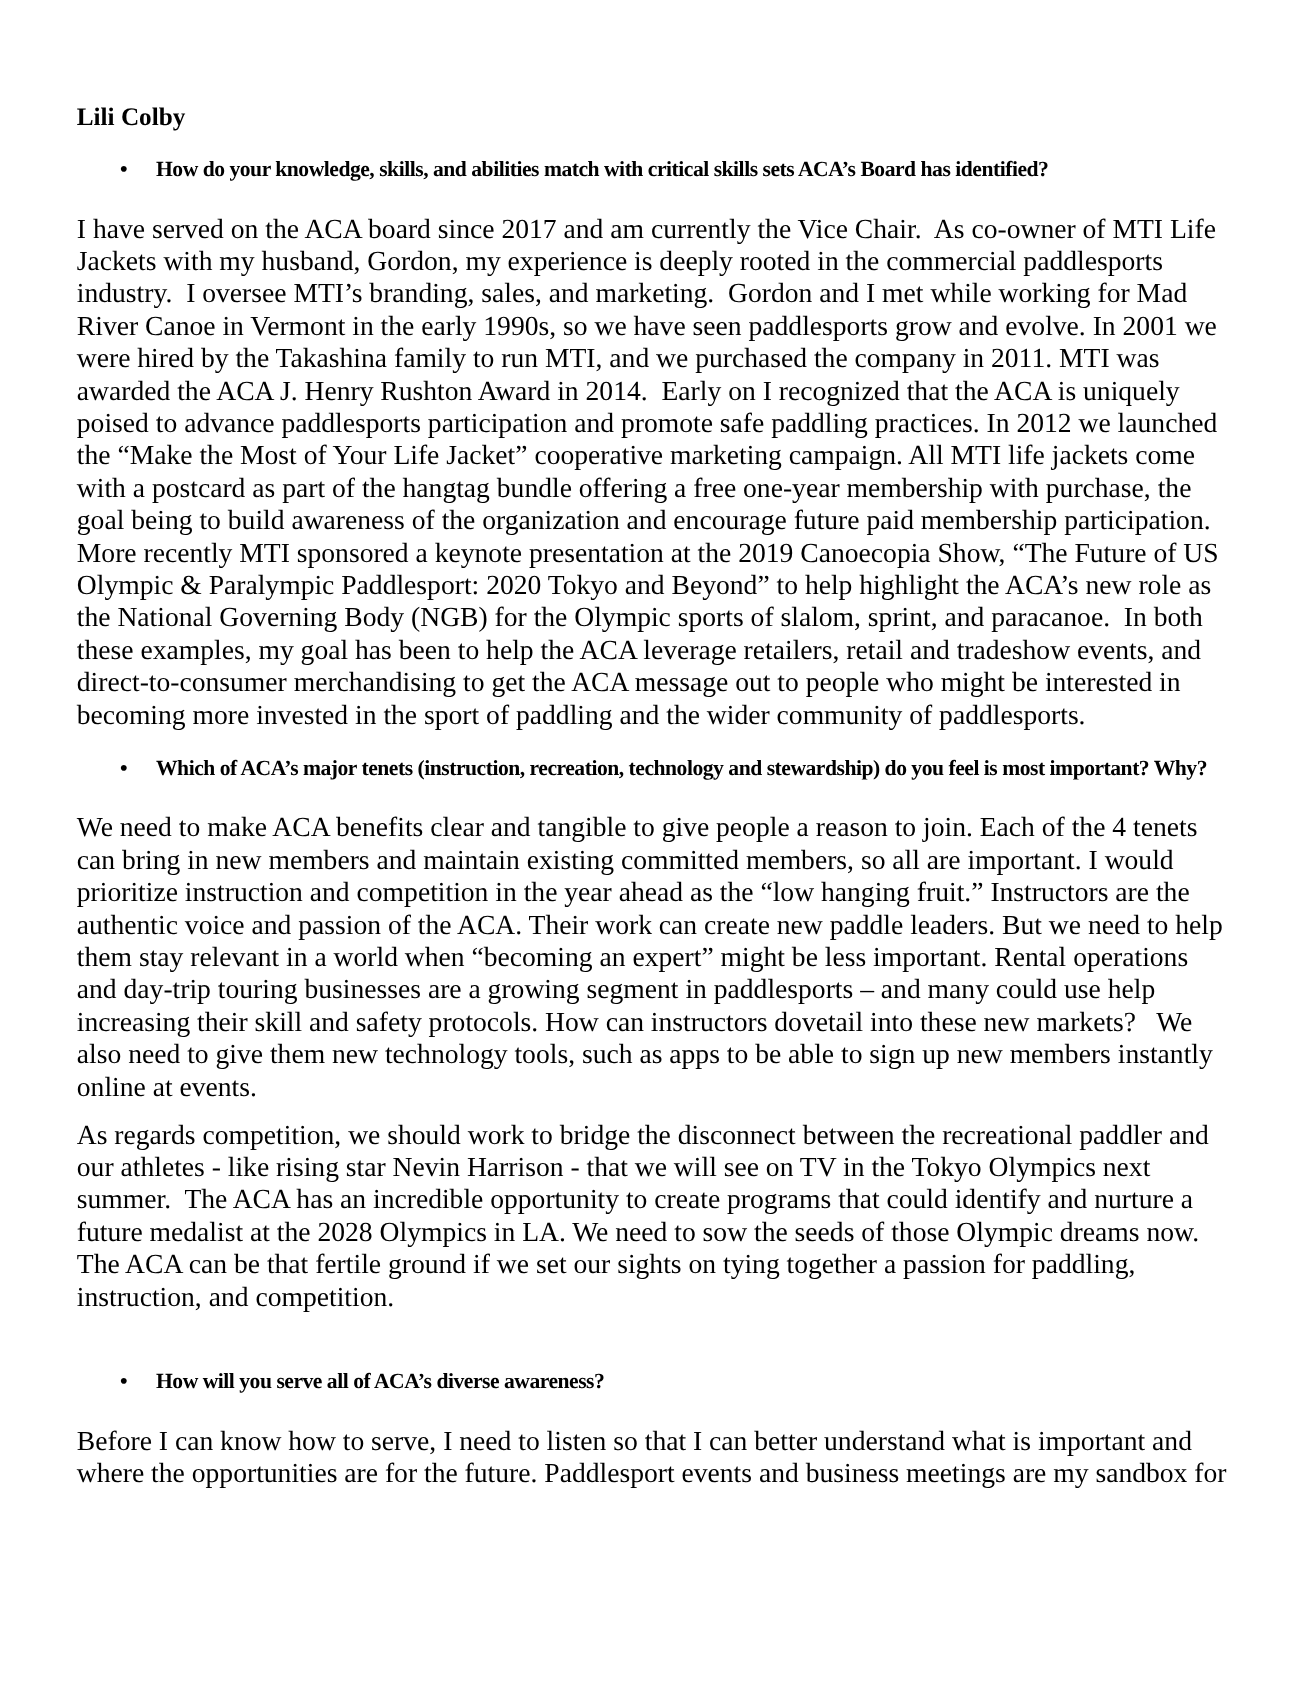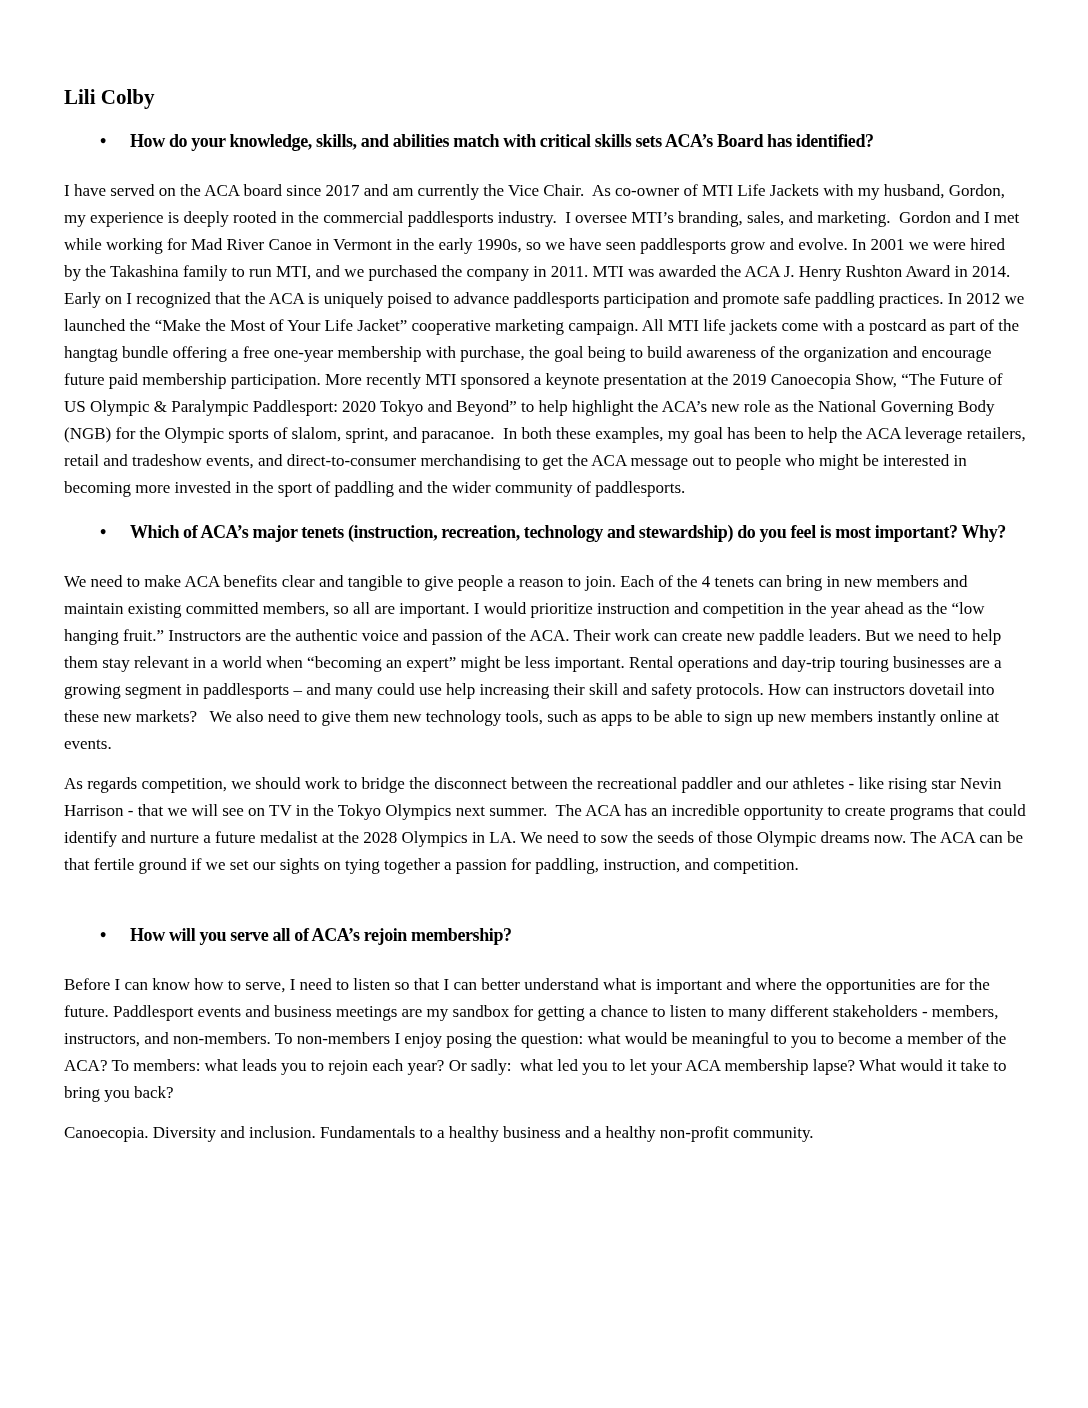--- a/index.html
+++ b/index.html
@@ -44,21 +44,21 @@
     width: 30px;
     font-size: 18px;
     line-height: 27px;
   }
   .bullet-text {
     flex: 1;
     white-space: pre-wrap;
   }
   .para {
     margin: 0 0 13px 0;
-    font-size: 17px;
+    font-size: 23px;
     line-height: 27px;
     white-space: pre-wrap;
     color: #000000;
   }
 </style>
 </head>
 <body>
 
 <div class="page">
 
@@ -75,20 +75,20 @@
     <span class="bullet-marker">•</span>
     <span class="bullet-text">Which of ACA’s major tenets (instruction, recreation, technology and stewardship) do you feel is most important? Why?</span>
   </div>
 
   <p class="para">We need to make ACA benefits clear and tangible to give people a reason to join. Each of the 4 tenets can bring in new members and maintain existing committed members, so all are important. I would prioritize instruction and competition in the year ahead as the “low hanging fruit.” Instructors are the authentic voice and passion of the ACA. Their work can create new paddle leaders. But we need to help them stay relevant in a world when “becoming an expert” might be less important. Rental operations and day-trip touring businesses are a growing segment in paddlesports – and many could use help increasing their skill and safety protocols. How can instructors dovetail into these new markets?   We also need to give them new technology tools, such as apps to be able to sign up new members instantly online at events.</p>
 
   <p class="para">As regards competition, we should work to bridge the disconnect between the recreational paddler and our athletes - like rising star Nevin Harrison - that we will see on TV in the Tokyo Olympics next summer.  The ACA has an incredible opportunity to create programs that could identify and nurture a future medalist at the 2028 Olympics in LA. We need to sow the seeds of those Olympic dreams now. The ACA can be that fertile ground if we set our sights on tying together a passion for paddling, instruction, and competition.</p>
 
   <div class="bullet-item spaced">
     <span class="bullet-marker">•</span>
-    <span class="bullet-text">How will you serve all of ACA’s rejoin membership?</span>
+    <span class="bullet-text">How will you serve all of ACA’s diverse awareness?</span>
   </div>
 
   <p class="para">Before I can know how to serve, I need to listen so that I can better understand what is important and where the opportunities are for the future. Paddlesport events and business meetings are my sandbox for getting a chance to listen to many different stakeholders - members, instructors, and non-members. To non-members I enjoy posing the question: what would be meaningful to you to become a member of the ACA? To members: what leads you to rejoin each year? Or sadly:  what led you to let your ACA membership lapse? What would it take to bring you back?</p>
 
   <p class="para">Canoecopia. Diversity and inclusion. Fundamentals to a healthy business and a healthy non-profit community.</p>
 
 </div>
 
 </body></html>

